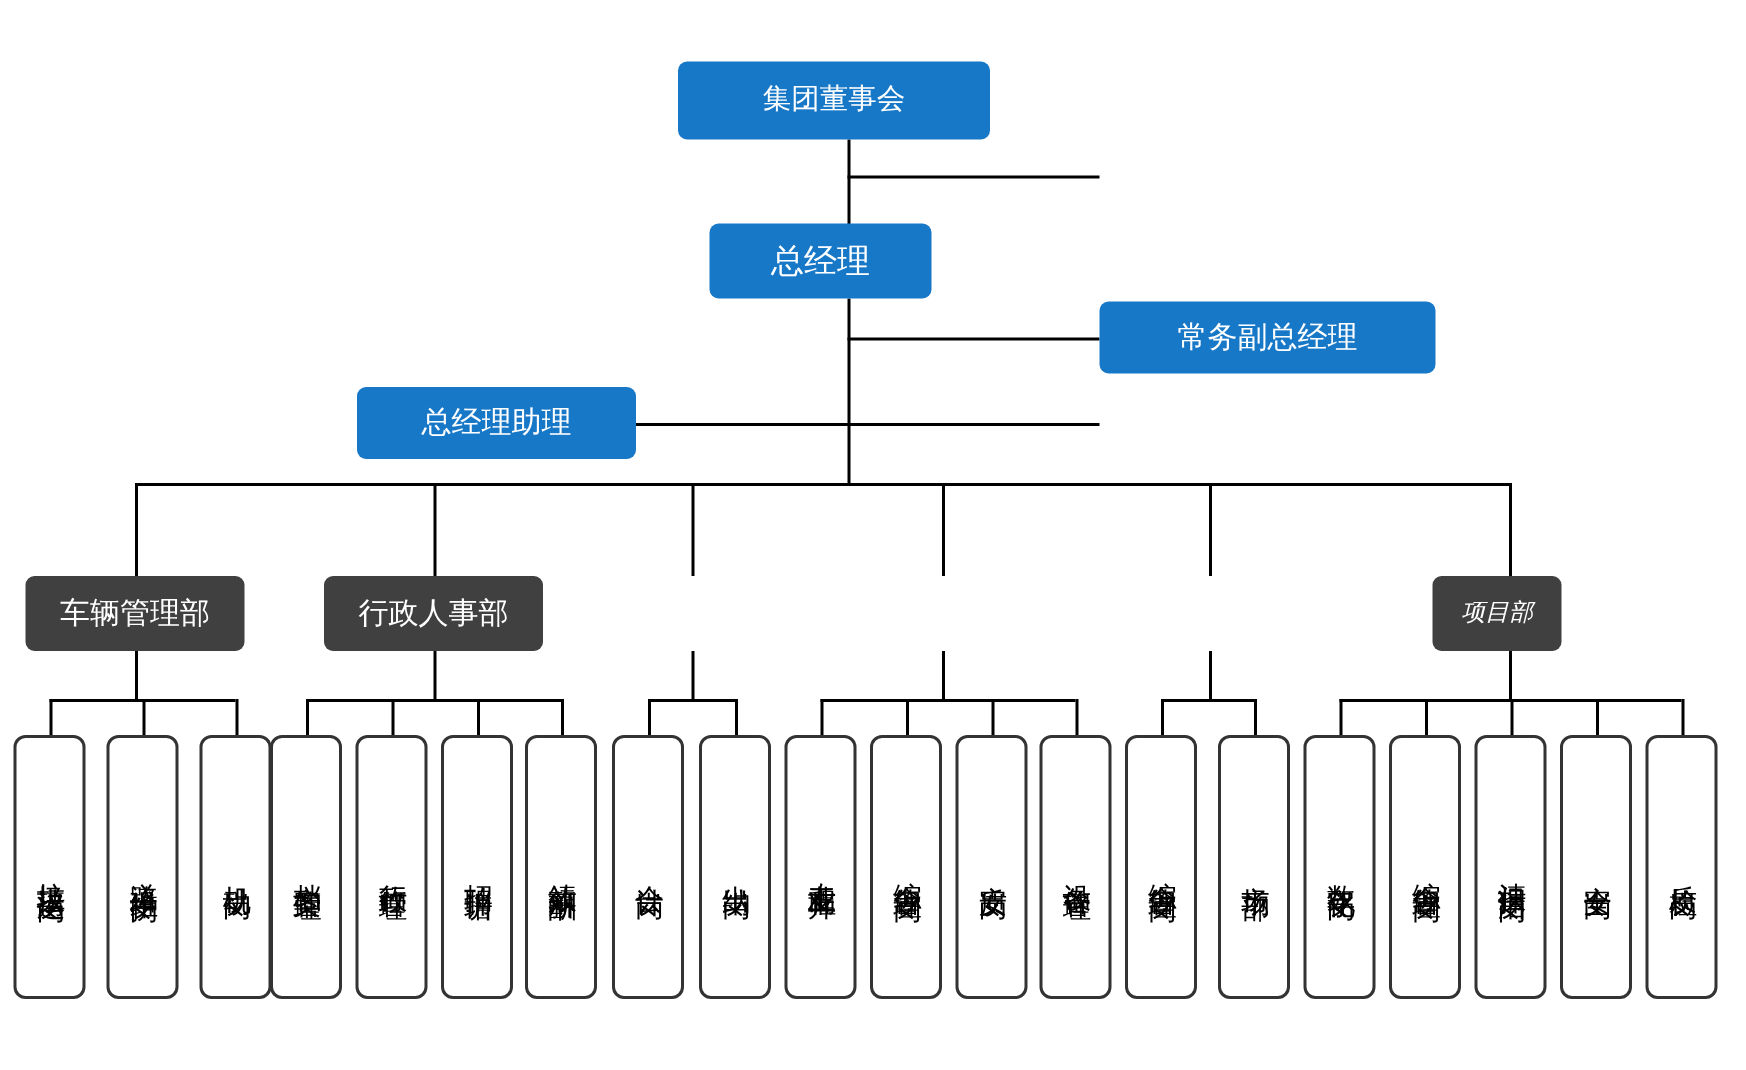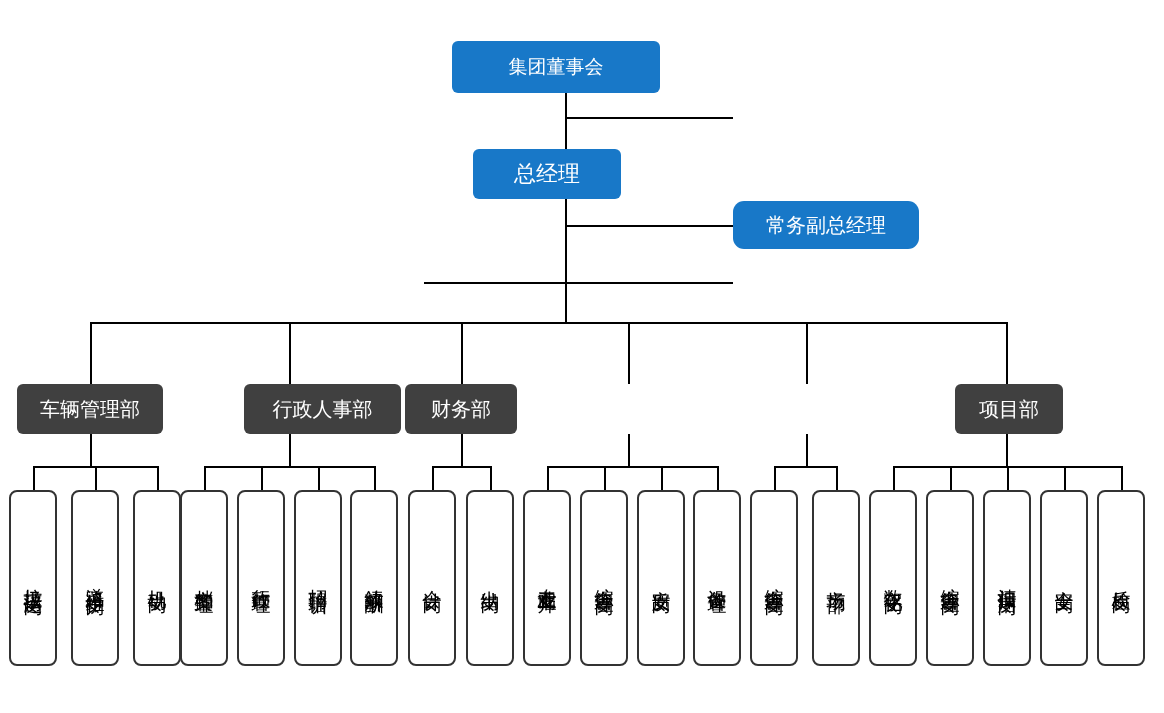--- a/index.html
+++ b/index.html
@@ -115,28 +115,28 @@
   <div class="line v" style="left:950px; top:466px; height:24px;"></div>
   <div class="line v" style="left:1007px; top:466px; height:24px;"></div>
   <div class="line v" style="left:1064px; top:466px; height:24px;"></div>
   <div class="line v" style="left:1121px; top:466px; height:24px;"></div>
 
   <div class="node blue" style="left:452px; top:41px; width:208px; height:52px; font-size:19px;">集团董事会</div>
 
 
   <div class="node blue" style="left:473px; top:149px; width:148px; height:50px; font-size:22px;">总经理</div>
 
-  <div class="node blue" style="left:733px; top:201px; width:186px; height:48px; font-size:20px;border-radius:11px;">常务副总经理</div>
+  <div class="node blue" style="left:733px; top:201px; width:224px; height:48px; font-size:20px;">常务副总经理</div>
 
 
+  <div class="node blue" style="left:238px; top:258px; width:186px; height:48px; font-size:20px;">总经理助理</div>
 
   <div class="node orange" style="left:17px; top:384px; width:146px; height:50px; font-size:20px;">车辆管理部</div>
-  <div class="node orange" style="left:216px; top:384px; width:157px; height:50px; font-size:20px;margin-left:28px;">行政人事部</div>
-  <div class="node orange" style="left:405px; top:384px; width:112px; height:50px; font-size:20px;">财务部</div>
-  <div class="node orange" style="left:955px; top:384px; width:108px; height:50px; font-size:20px;">项目部</div>
+  <div class="node orange" style="left:216px; top:384px; width:146px; height:50px; font-size:20px;">行政人事部</div>
+  <div class="node orange" style="left:955px; top:384px; width:86px; height:50px; font-size:16px;font-style:italic;">项目部</div>
 
   <div class="node leaf" style="left:9px; top:490px; width:48px; height:176px; font-size:19px;">垃圾清运岗</div>
   <div class="node leaf" style="left:71px; top:490px; width:48px; height:176px; font-size:19px;">道路维护岗</div>
   <div class="node leaf" style="left:133px; top:490px; width:48px; height:176px; font-size:19px;">机动岗</div>
 
   <div class="node leaf" style="left:180px; top:490px; width:48px; height:176px; font-size:19px;">档案管理</div>
   <div class="node leaf" style="left:237px; top:490px; width:48px; height:176px; font-size:19px;">行政管理</div>
   <div class="node leaf" style="left:294px; top:490px; width:48px; height:176px; font-size:19px;">招聘培训</div>
   <div class="node leaf" style="left:350px; top:490px; width:48px; height:176px; font-size:19px;">绩效薪酬</div>
 

